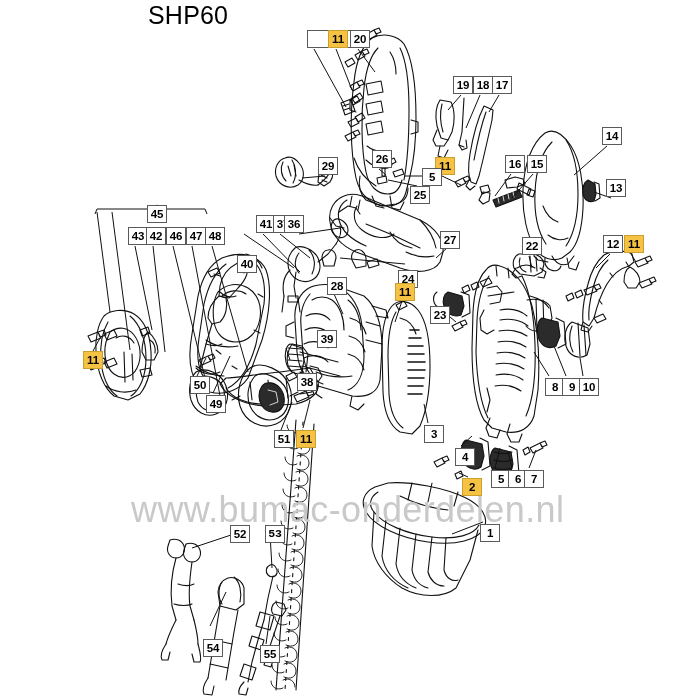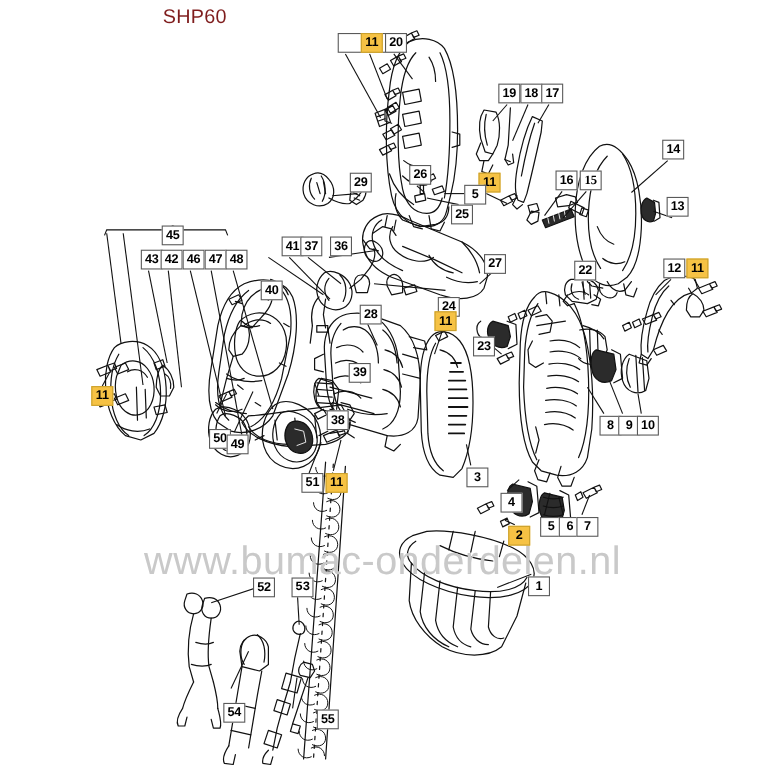--- a/index.html
+++ b/index.html
@@ -13,23 +13,23 @@
     width:700px;
     height:700px;
     background:#ffffff;
     overflow:hidden;
   }
   
   #diagram-title{
     position:absolute;
     left:148px;
     top:0px;
-    font-size:18px;
+    font-size:25px;
     letter-spacing:0.2px;
-    color:#7f1d1d;
+    color:#000000;
     font-weight:400;
     line-height:30px;
     white-space:nowrap;
   }
   
   #watermark{
     position:absolute;
     left:131px;
     top:489px;
     font-size:36px;
@@ -572,58 +572,58 @@
       <div class="callout hl" style="left: 328px; top: 30px;">11</div>
       <div class="callout" style="left: 350px; top: 30px;">20</div>
       <div class="callout" style="left: 453px; top: 76px;">19</div>
       <div class="callout" style="left: 473px; top: 76px;">18</div>
       <div class="callout" style="left: 492px; top: 76px;">17</div>
       <div class="callout" style="left: 602px; top: 127px;">14</div>
       <div class="callout" style="left: 318px; top: 157px;">29</div>
       <div class="callout" style="left: 372px; top: 150px;">26</div>
       <div class="callout hl" style="left: 435px; top: 157px;">11</div>
       <div class="callout" style="left: 505px; top: 155px;">16</div>
-      <div class="callout" style="left: 527px; top: 155px; font-family: Liberation Serif, serif;">15</div>
+      <div class="callout" style="left: 527px; top: 155px;">15</div>
       <div class="callout" style="left: 422px; top: 168px;">5</div>
       <div class="callout" style="left: 410px; top: 186px;">25</div>
       <div class="callout" style="left: 606px; top: 179px;">13</div>
       <div class="callout" style="left: 147px; top: 205px;">45</div>
       <div class="callout" style="left: 237px; top: 215px; margin-top: 40px;">40</div>
       <div class="callout" style="left: 256px; top: 215px;">41</div>
       <div class="callout" style="left: 273px; top: 215px;">37</div>
-      <div class="callout" style="left: 300px; top: 215px;">36</div>
+      <div class="callout" style="left: 284px; top: 215px;">36</div>
       <div class="callout" style="left: 128px; top: 227px;">43</div>
       <div class="callout" style="left: 146px; top: 227px;">42</div>
       <div class="callout" style="left: 166px; top: 227px;">46</div>
       <div class="callout" style="left: 186px; top: 227px;">47</div>
       <div class="callout" style="left: 205px; top: 227px;">48</div>
       <div class="callout" style="left: 603px; top: 235px;">12</div>
       <div class="callout hl" style="left: 624px; top: 235px;">11</div>
       <div class="callout" style="left: 398px; top: 258px; margin-top: 12px;">24</div>
       <div class="callout" style="left: 440px; top: 231px;">27</div>
       <div class="callout" style="left: 522px; top: 237px;">22</div>
       <div class="callout" style="left: 327px; top: 277px;">28</div>
       <div class="callout hl" style="left: 395px; top: 283px;">11</div>
       <div class="callout" style="left: 430px; top: 306px;">23</div>
       <div class="callout" style="left: 279px; top: 330px; margin-left: 38px;">39</div>
       <div class="callout hl" style="left: 83px; top: 351px;">11</div>
       <div class="callout" style="left: 545px; top: 378px;">8</div>
       <div class="callout" style="left: 562px; top: 378px;">9</div>
       <div class="callout" style="left: 579px; top: 378px;">10</div>
       <div class="callout" style="left: 297px; top: 373px;">38</div>
-      <div class="callout" style="left: 190px; top: 376px; margin-top: 14px;">50</div>
+      <div class="callout" style="left: 190px; top: 376px;">50</div>
       <div class="callout" style="left: 206px; top: 395px;">49</div>
       <div class="callout" style="left: 424px; top: 425px;">3</div>
       <div class="callout" style="left: 274px; top: 430px;">51</div>
       <div class="callout hl" style="left: 296px; top: 430px;">11</div>
       <div class="callout" style="left: 455px; top: 448px;">4</div>
       <div class="callout" style="left: 491px; top: 470px;">5</div>
       <div class="callout" style="left: 508px; top: 470px;">6</div>
       <div class="callout" style="left: 524px; top: 470px;">7</div>
       <div class="callout hl" style="left: 462px; top: 478px;">2</div>
       <div class="callout" style="left: 480px; top: 524px;">1</div>
       <div class="callout" style="left: 230px; top: 525px;">52</div>
       <div class="callout" style="left: 265px; top: 525px; font-family: Liberation Mono, monospace;">53</div>
       <div class="callout" style="left: 203px; top: 627px; margin-top: 12px;">54</div>
-      <div class="callout" style="left: 260px; top: 645px; margin-left: 28px;">55</div>
+      <div class="callout" style="left: 260px; top: 645px;">55</div>
     </div>
 
 </div>
 
 </body></html>

